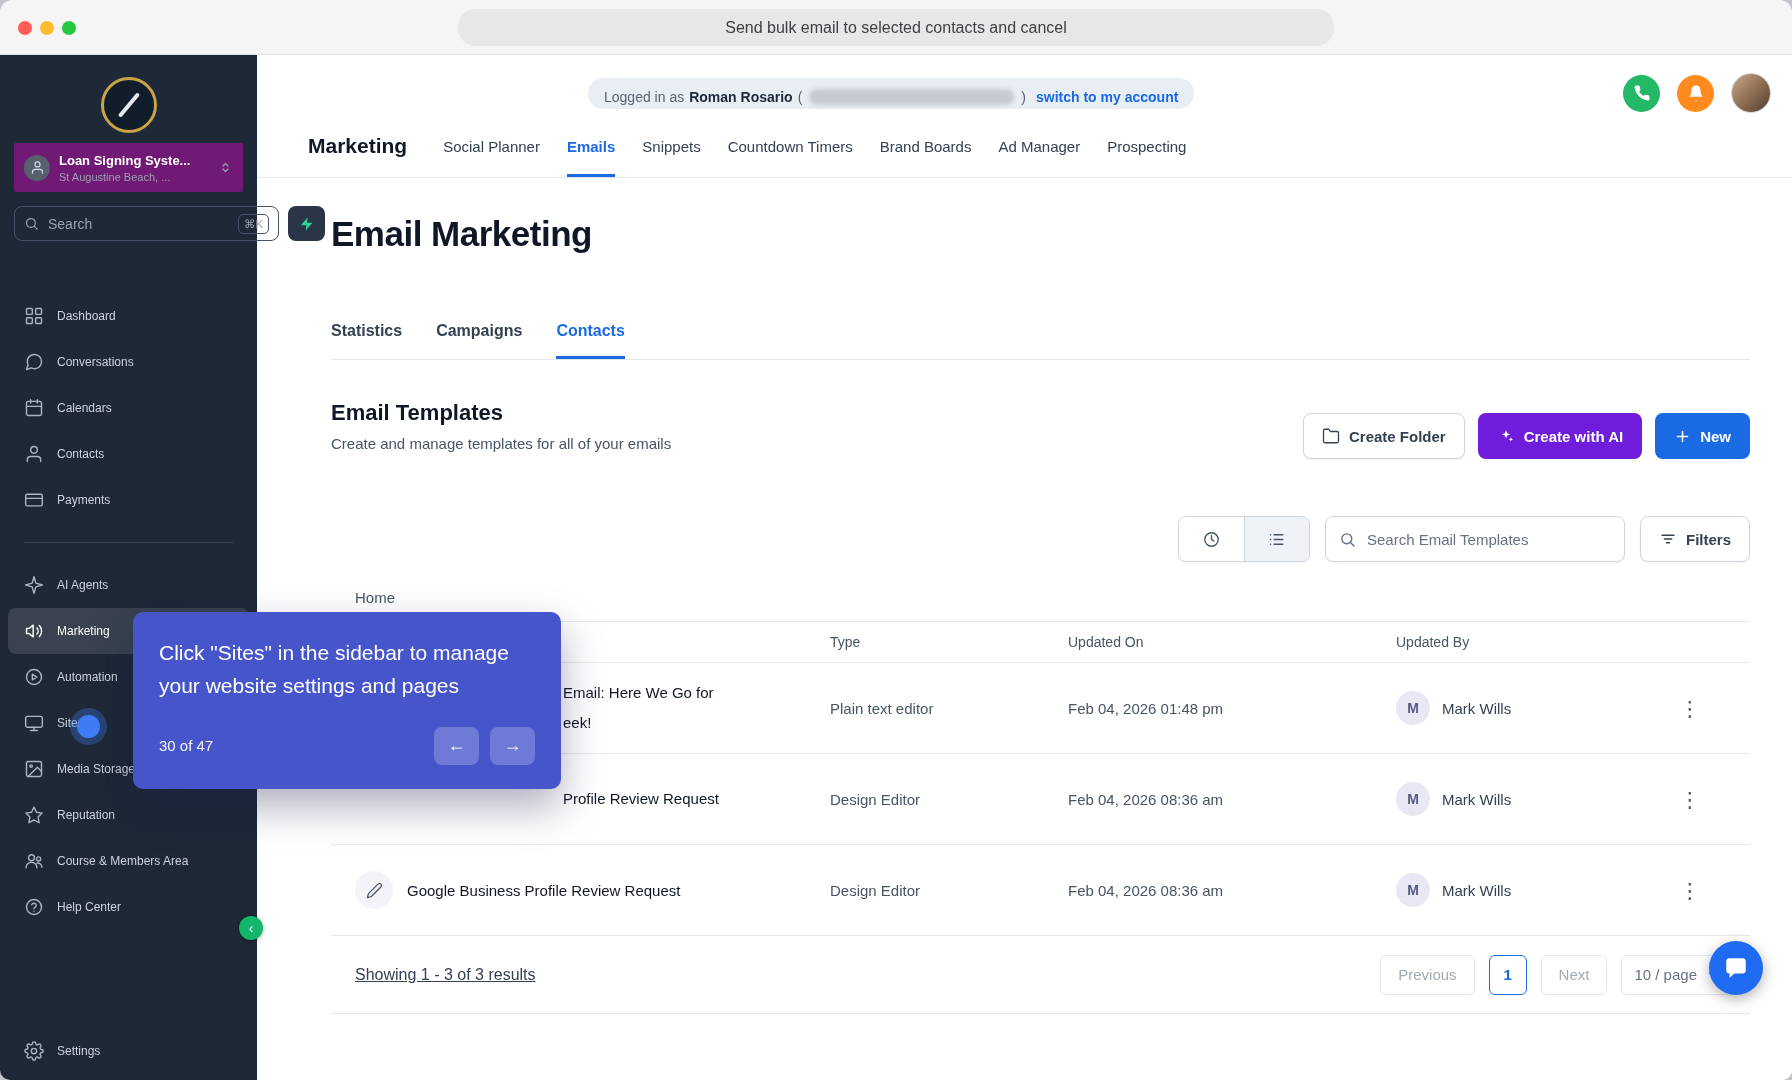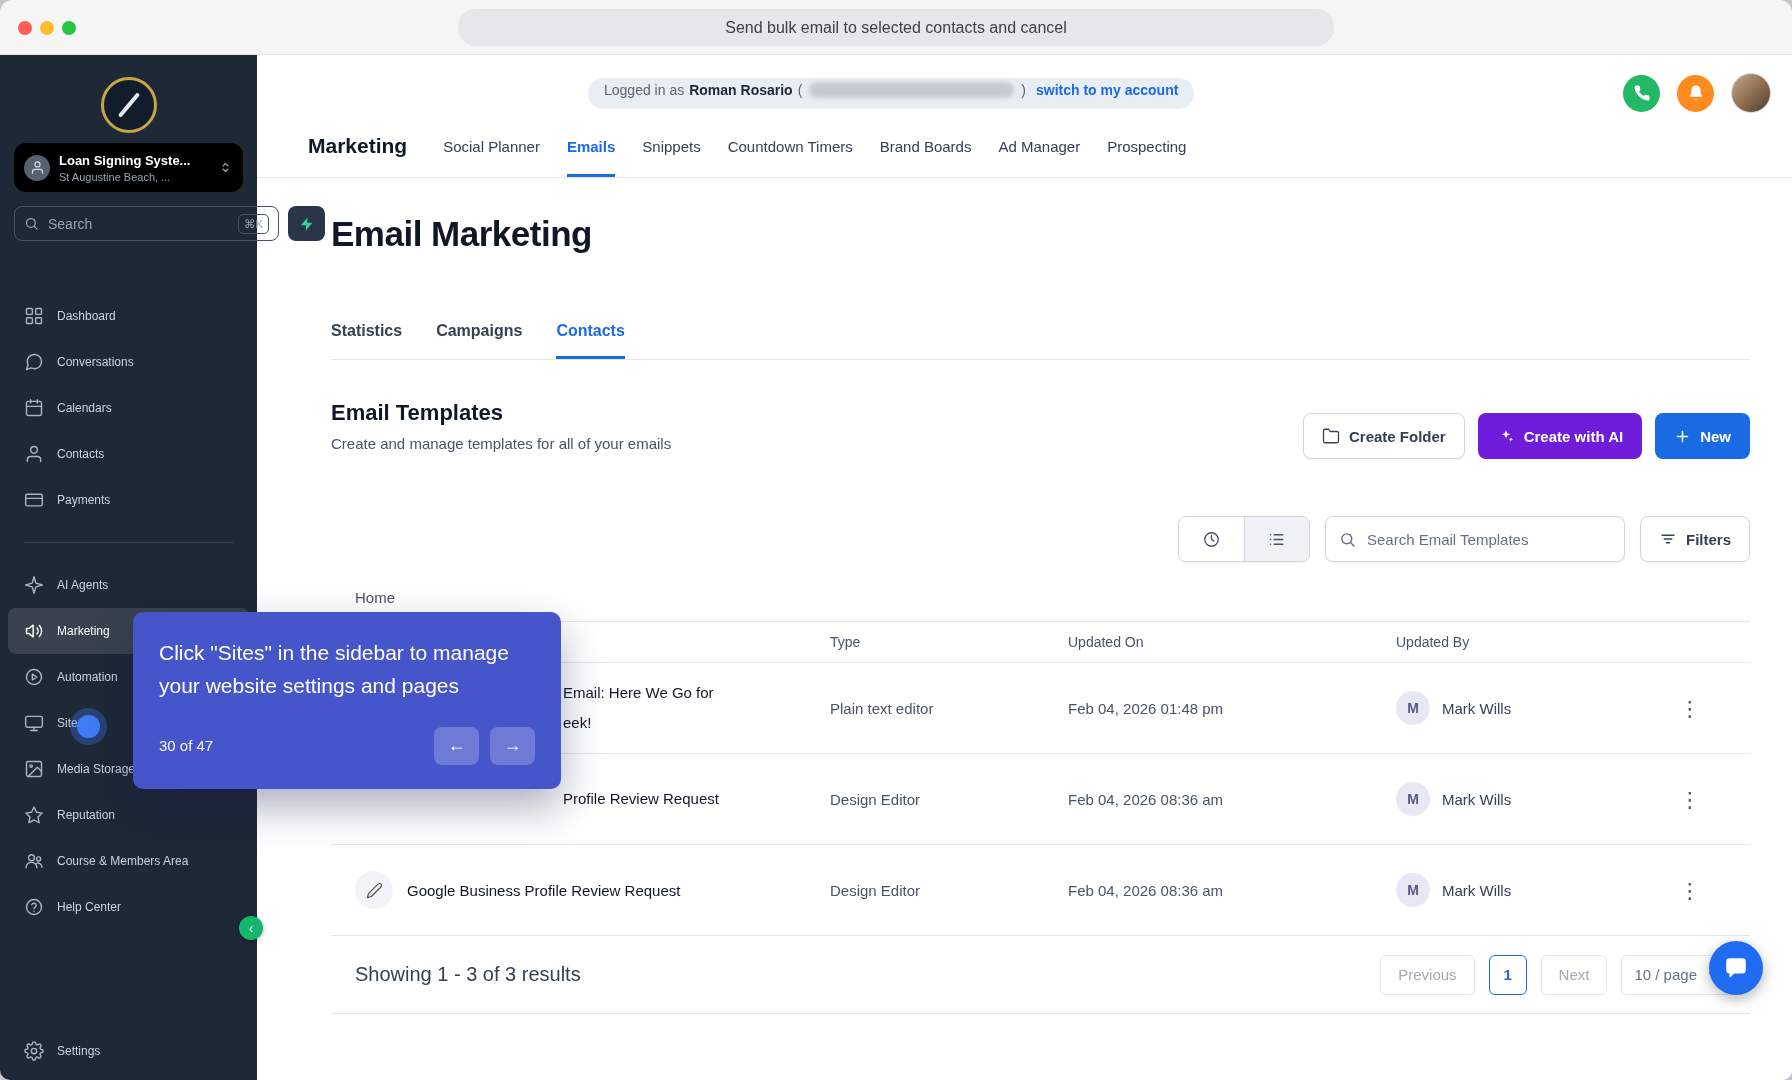--- a/index.html
+++ b/index.html
@@ -20,21 +20,21 @@
   .titlebar{position:absolute;top:0;left:0;right:0;height:55px;background:#f5f5f6;border-bottom:1px solid #e3e3e5;z-index:5;}
   .traffic{position:absolute;top:21px;left:18px;display:flex;gap:8px;}
   .light{width:14px;height:14px;border-radius:50%;}
   .light.red{background:#ff5d55;} .light.yellow{background:#febb2e;} .light.green{background:#27c63f;}
   .tb-pill{position:absolute;top:9px;left:50%;transform:translateX(-50%);width:876px;height:37px;background:#e7e7e9;border-radius:18px;color:#3e4046;font-size:16px;display:flex;align-items:center;justify-content:center;}
 
   
   .sidebar{position:absolute;top:55px;left:0;width:257px;bottom:0;background:var(--sidebar_bg,#1e2836);color:#ccd3dd;z-index:10;}
   .logo{margin:22px auto 10px;width:56px;height:56px;border-radius:50%;border:3px solid #c9a445;background:#121d2b;position:relative;}
   .logo::after{content:"";position:absolute;left:50%;top:50%;width:4px;height:30px;background:#e8e9ef;border-radius:2px;transform:translate(-50%,-50%) rotate(40deg);}
-  .account-card{margin:10px 14px 0;background:#000000;border-radius:12px;height:49px;display:flex;align-items:center;padding:0 10px;gap:9px;cursor:pointer;}
+  .account-card{margin:10px 14px 0;background:#701a75;border-radius:2px;height:49px;display:flex;align-items:center;padding:0 10px;gap:9px;cursor:pointer;}
   .account-avatar{width:26px;height:26px;border-radius:50%;background:#55616f;color:#cfd6df;display:flex;align-items:center;justify-content:center;flex:0 0 26px;}
   .account-texts{display:flex;flex-direction:column;min-width:0;}
   .account-name{font-size:13px;font-weight:700;color:#fff;white-space:nowrap;}
   .account-loc{font-size:11px;color:#98a2b3;margin-top:3px;white-space:nowrap;}
   .account-chev{margin-left:auto;color:#98a2b3;}
   .search-row{display:flex;margin:14px 14px 0;gap:9px;}
   .sb-search{flex:1;height:35px;border:1px solid #47536a;border-radius:8px;display:flex;align-items:center;padding:0 9px;gap:7px;color:#98a2b3;cursor:text;}
   .sb-search input{background:transparent;border:none;outline:none;color:#e4e7ec;font-size:14px;flex:1;min-width:0;}
   .sb-search input::placeholder{color:#98a2b3;}
   .kbd{border:1px solid #47536a;border-radius:5px;font-size:11.5px;padding:2px 5px;color:#98a2b3;}
@@ -44,21 +44,21 @@
   .nav-item .nav-ic{flex:0 0 20px;width:20px;height:20px;color:#aab4c2;}
   .nav-item.active{background:rgba(255,255,255,.12);margin:0 8px;padding-left:16px;border-radius:8px;color:#fff;}
   .nav-item.active .nav-ic{color:#fff;}
   .nav-divider{height:1px;background:rgba(255,255,255,.13);margin:19px 24px;}
   .settings-item{position:absolute;left:0;right:0;bottom:6px;}
   .collapse-btn{position:absolute;left:239px;top:916px;width:24px;height:24px;border-radius:50%;background:#12b76a;color:#fff;display:flex;align-items:center;justify-content:center;box-shadow:0 1px 4px rgba(0,0,0,.35);z-index:30;font-size:14px;line-height:1;}
 
   
   .main{position:absolute;top:55px;left:257px;right:0;bottom:0;background:#fff;overflow:hidden;}
   .main-topbar{position:relative;height:60px;}
-  .logged-pill{position:absolute;left:331px;top:23px;height:31px;background:#e9edf4;border-radius:16px;display:flex;align-items:flex-start;padding:4px 16px;font-size:14px;color:#5a6472;gap:5px;white-space:nowrap;}
+  .logged-pill{position:absolute;left:331px;top:23px;height:31px;background:#e9edf4;border-radius:16px;display:flex;align-items:flex-end;padding:4px 16px;font-size:14px;color:#5a6472;gap:5px;white-space:nowrap;}
   .logged-name{font-weight:700;color:#1d2939;}
   .redacted{width:205px;height:16px;border-radius:8px;background:#c5cad3;filter:blur(2px);margin:0 2px;}
   .switch-link{color:var(--accent,#1a6ae4);font-weight:700;margin-left:5px;cursor:pointer;}
   .topbar-icons{position:absolute;right:21px;top:18px;display:flex;align-items:center;gap:17px;}
   .round-btn{width:37px;height:37px;border-radius:50%;display:flex;align-items:center;justify-content:center;color:#fff;}
   .round-btn.phone{background:var(--green_phone,#22b866);}
   .round-btn.bell{background:var(--orange_bell,#ff8a1e);}
   .avatar-img{width:40px;height:40px;border-radius:50%;background:linear-gradient(135deg,#c9a98c 0%,#8a6b50 55%,#4f3c2c 100%);border:1px solid #d8d8d8;cursor:pointer;}
 
   .main-nav{height:63px;border-bottom:1px solid #e4e7ec;display:flex;align-items:stretch;padding-left:51px;}
@@ -101,21 +101,21 @@
   .t-row .c-name{padding-left:24px;display:flex;align-items:center;gap:14px;color:#101828;font-weight:500;}
   .t-row .c-name.fragged{display:block;}
   .name-frag{margin-left:208px;line-height:30px;}
   .tpl-ic{width:38px;height:38px;border-radius:50%;background:#f2f4f7;display:flex;align-items:center;justify-content:center;color:#475467;flex:0 0 38px;}
   .c-type,.c-date{color:#475467;}
   .c-by{display:flex;align-items:center;gap:12px;color:#344054;}
   .avatar-m{width:34px;height:34px;border-radius:50%;background:#e8e8f5;color:#555a83;font-size:14px;font-weight:700;display:flex;align-items:center;justify-content:center;flex:0 0 34px;}
   .c-kebab{text-align:center;color:#475467;font-size:21px;cursor:pointer;line-height:1;}
 
   .t-footer{display:flex;align-items:center;justify-content:space-between;height:78px;border-bottom:1px solid #e4e7ec;padding:0 18px 0 24px;}
-  .showing{font-size:20px;color:#344054;}
+  .showing{font-size:16px;color:#344054;text-decoration:underline;}
   .pager{display:flex;align-items:center;gap:14px;}
   .pg-btn{height:40px;padding:0 17px;border:1px solid #e4e7ec;border-radius:6px;background:#fff;color:#a3aab4;font-size:15px;display:flex;align-items:center;}
   .pg-num{width:38px;height:40px;border:1px solid var(--accent,#1a6ae4);color:var(--accent,#1a6ae4);border-radius:6px;display:flex;align-items:center;justify-content:center;font-size:15px;font-weight:600;background:#fff;}
   .pg-size{height:40px;border:1px solid #e4e7ec;border-radius:6px;padding:0 12px;display:flex;align-items:center;gap:9px;color:#667085;font-size:15px;background:#fff;}
 
   .chat-fab{position:absolute;left:1452px;top:886px;width:54px;height:54px;border-radius:50%;background:var(--fab_blue,#1f6cf2);display:flex;align-items:center;justify-content:center;box-shadow:0 4px 14px rgba(0,0,0,.3);z-index:20;}
 
   
   .tour-tooltip{position:absolute;left:133px;top:612px;width:428px;background:var(--indigo,#4655ca);border-radius:10px;color:#fff;padding:25px 26px 24px;box-shadow:0 18px 42px rgba(23,25,74,.35);z-index:40;}
   .tour-text{font-size:21px;line-height:1.57;}

